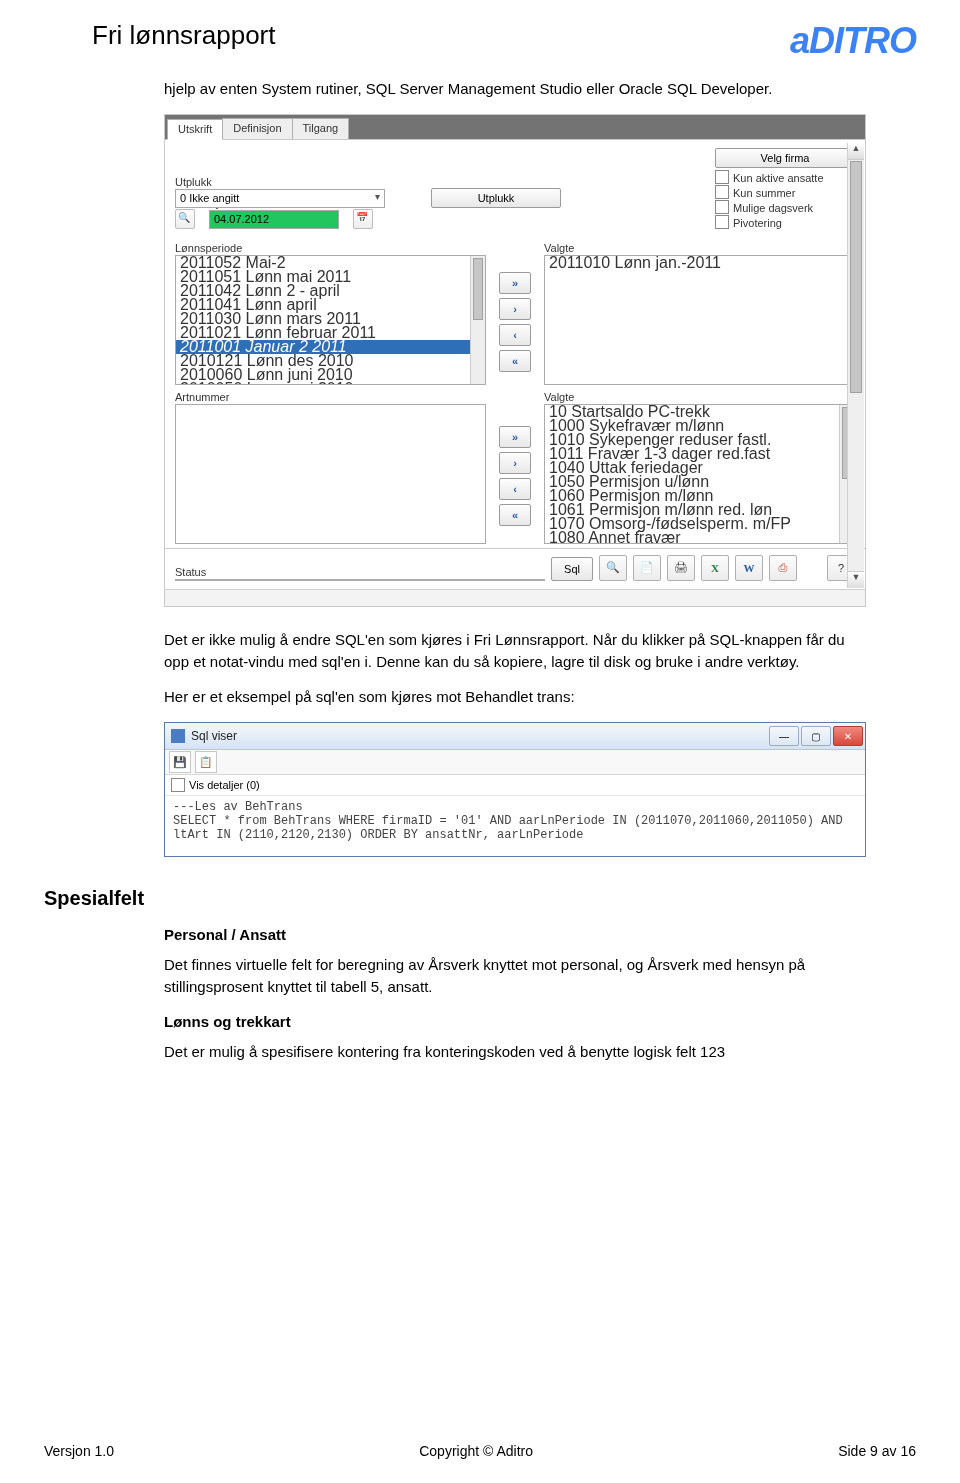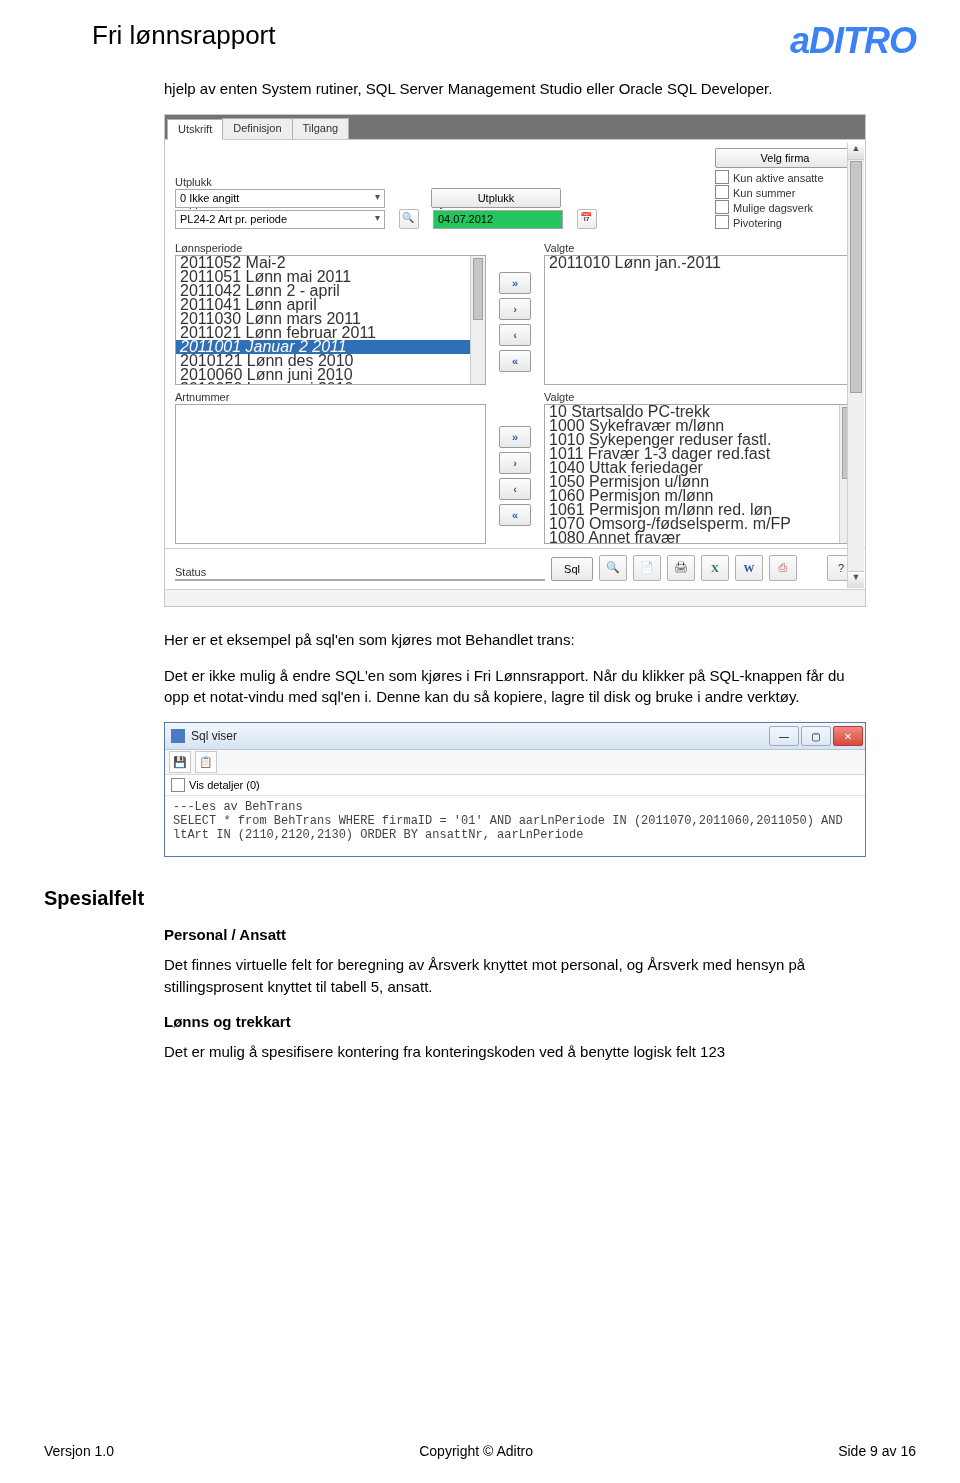--- a/index.html
+++ b/index.html
@@ -245,24 +245,20 @@
   <div class="app-window app-window-rel">
     <div class="tabstrip">
       <div class="tab active">Utskrift</div>
       <div class="tab">Definisjon</div>
       <div class="tab">Tilgang</div>
     </div>
 
     <div class="form-area">
 
       <div class="row">
-        <div class="col" style="width:210px">
-          <span class="lbl">RapportID</span>
-          <div class="sel-wrap"><input class="sel" style="width: 100%;" value="PL24-2 Art pr. periode"></div>
-        </div>
         <span class="tiny-icon" style="align-self:flex-end">🔍</span>
         <div class="col" style="width:130px">
           <span class="lbl">Kjøredato</span>
           <input class="inp" value="04.07.2012" style="">
         </div>
         <span class="tiny-icon" style="align-self:flex-end">📅</span>
         <div style="flex:1"></div>
         <div class="col">
           <button class="btn" style="width:140px">Velg firma</button>
           <div class="cb-col" style="margin-top:2px">
@@ -385,22 +381,22 @@
     <div class="bottomstrip"></div>
 
     <div class="outerscroll">
       <div class="arrow">▲</div>
       <div class="scrollthumb" style="top:18px;left:2px;right:2px;height:230px;position:absolute"></div>
       <div class="arrow dn">▼</div>
     </div>
   </div>
 
   <div class="body-text">
+    <p>Det er ikke mulig å endre SQL'en som kjøres i Fri Lønnsrapport. Når du klikker på SQL-knappen får du opp et notat-vindu med sql'en i. Denne kan du så kopiere, lagre til disk og bruke i andre verktøy.</p>
     <p>Her er et eksempel på sql'en som kjøres mot Behandlet trans:</p>
-    <p>Det er ikke mulig å endre SQL'en som kjøres i Fri Lønnsrapport. Når du klikker på SQL-knappen får du opp et notat-vindu med sql'en i. Denne kan du så kopiere, lagre til disk og bruke i andre verktøy.</p>
   </div>
 
   <div class="sql-window">
     <div class="titlebar">
       <div class="appicon"></div>
       <div class="title">Sql viser</div>
       <div class="winbtns">
         <div class="winbtn">—</div>
         <div class="winbtn">▢</div>
         <div class="winbtn close">✕</div>

